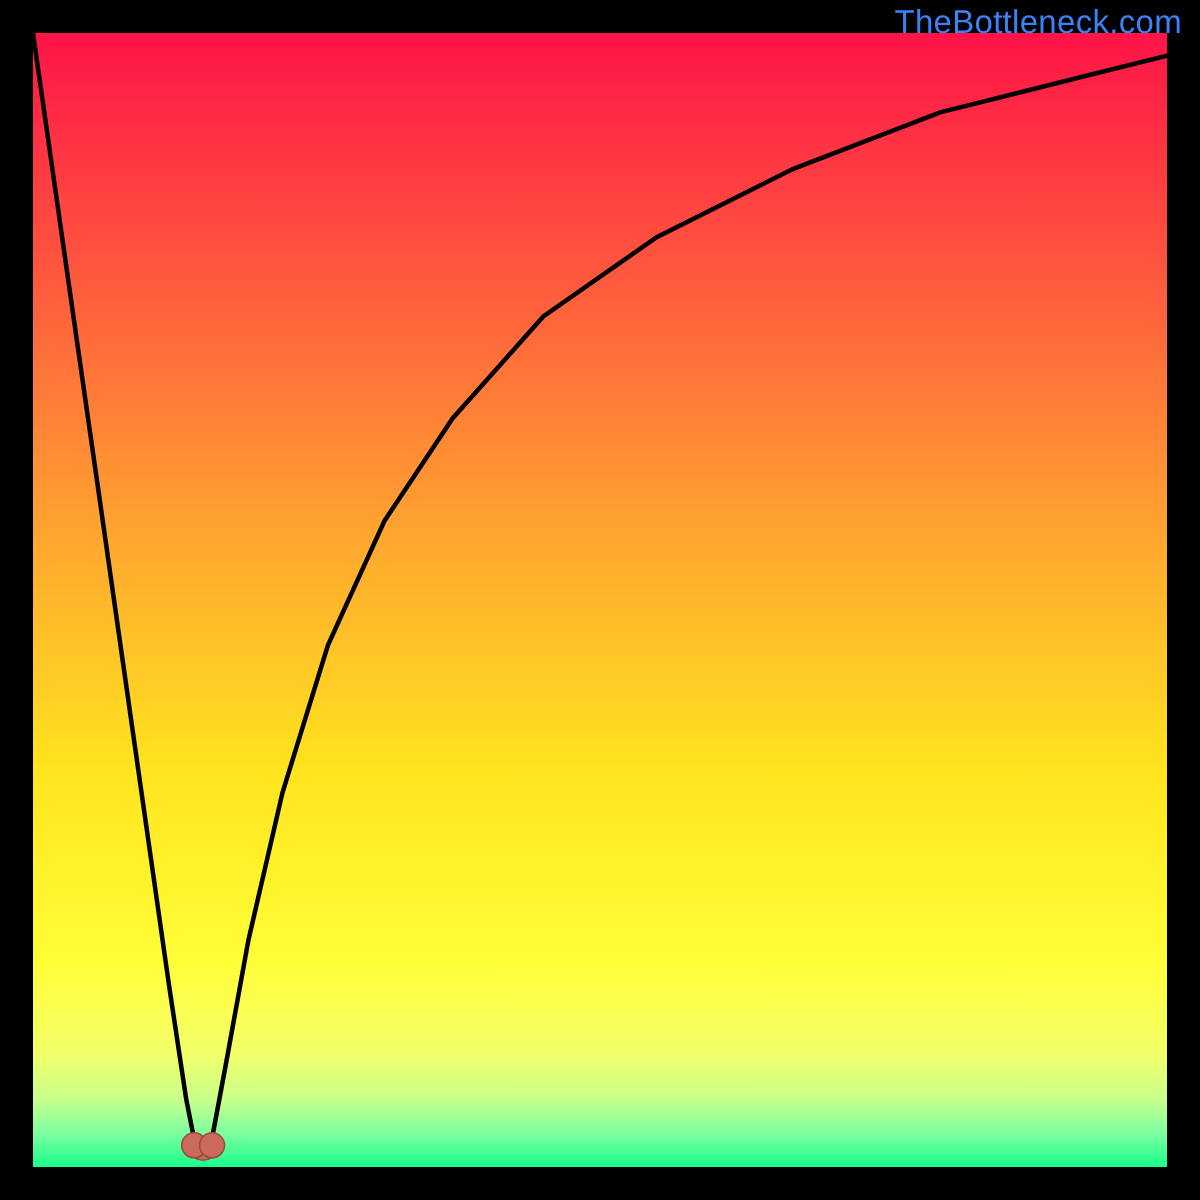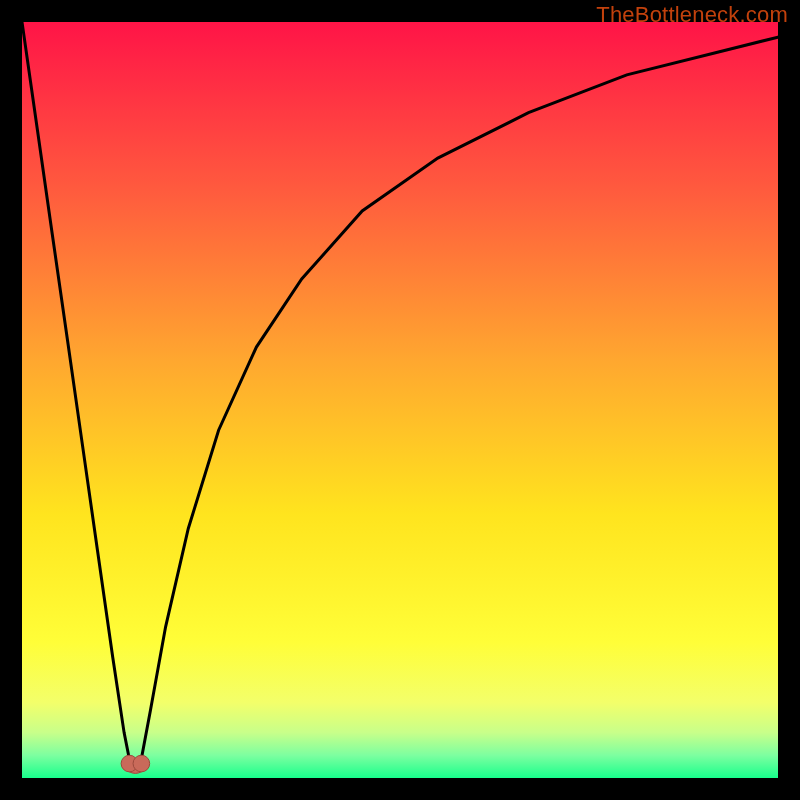--- a/index.html
+++ b/index.html
@@ -24,21 +24,21 @@
     
     left: 0;
     top: 0;
     width: 756px;
     height: 756px;
   }
   .watermark {
     position: absolute;
     top: 2px;
     right: 12px;
-    color: #c2410c;
+    color: #3b82f6;
     font-size: 22px;
     letter-spacing: 0.2px;
     font-weight: 400;
     user-select: none;
   }
 </style>
 </head>
 <body>
 
 <div class="frame">

